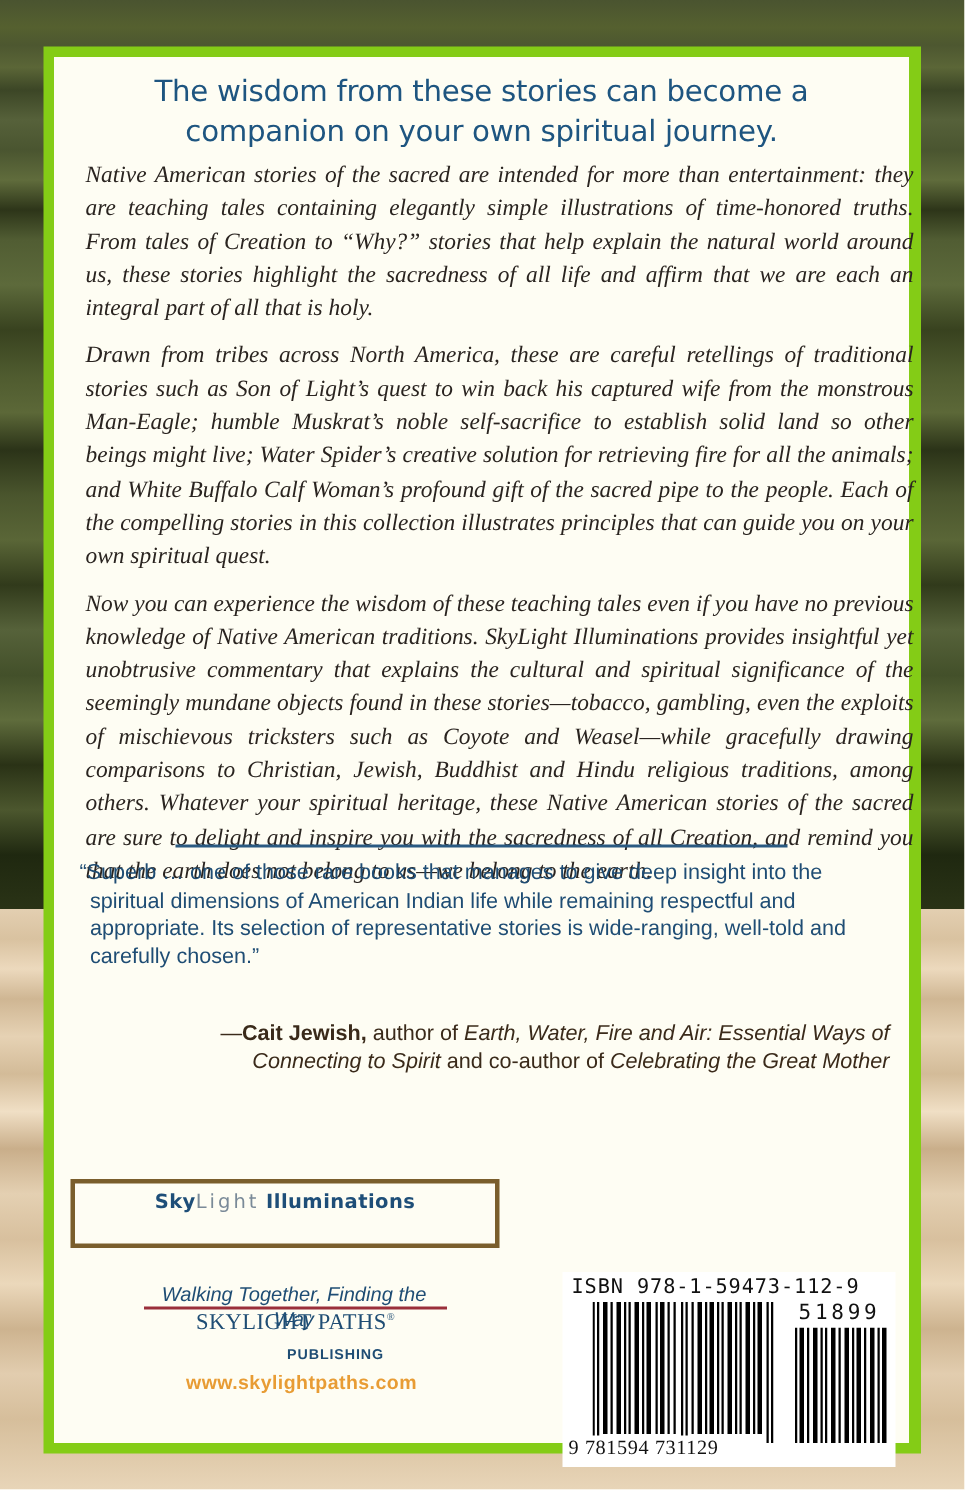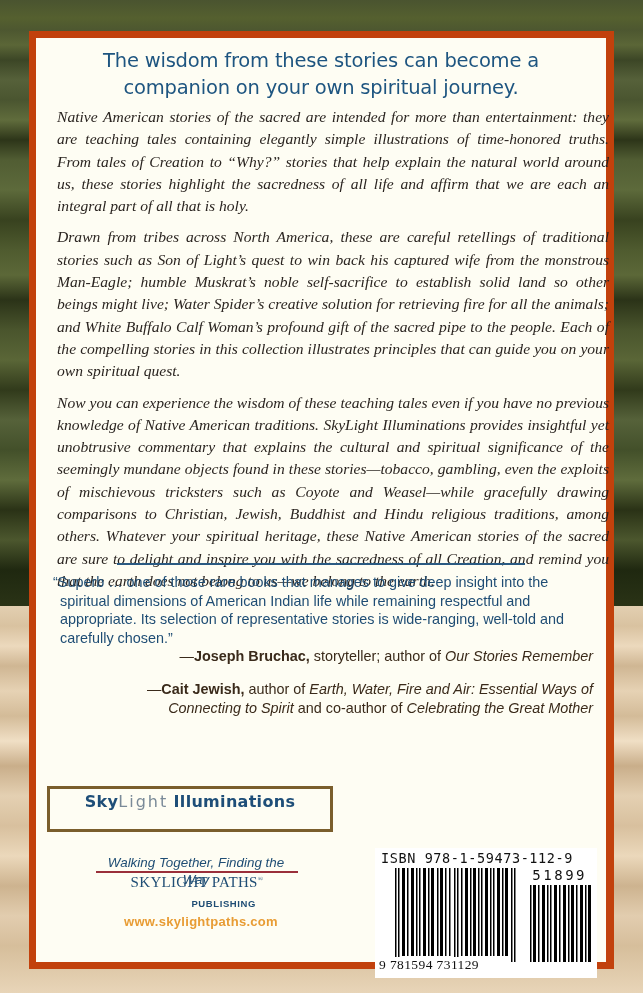--- a/index.html
+++ b/index.html
@@ -20,21 +20,21 @@
     .bg-bottom {
       position:absolute; left:0; top:606px; width:643px; height:387px;
       background:
         linear-gradient(180deg,
           #e3cfb1 0px, #d9c2a0 20px, #ecd9bd 40px, #cfb693 60px, #e6d2b4 85px,
           #d3bb98 110px, #f0dfc5 135px, #c9ae8a 160px, #e4d0b2 190px, #d8c09e 220px,
           #ebd8bb 250px, #cdb38f 280px, #e2cdaf 310px, #d6be9b 340px, #e8d5b8 387px);
     }
     .frame {
       position:absolute; left:29px; top:31px; width:585px; height:938px;
-      background:#c2410c; box-sizing:border-box;
+      background:#84cc16; box-sizing:border-box;
     }
     .panel {
       position:absolute; left:7px; top:7px; right:8px; bottom:7px;
       background:#fefdf3;
     }
     .headline {
       position:absolute; left:0; right:0; top:9px;
       text-align:center; color:#1e5580;
       font-family:"DejaVu Sans", sans-serif; font-size:19.5px; line-height:27px;
       letter-spacing:-0.2px;
@@ -55,21 +55,21 @@
     }
     .quote .q-text { padding-left:7px; text-indent:-7px; }
     .attrib { color:#3a2a1a; text-align:right; font-size:14.4px; line-height:18.5px; }
     .attrib b { font-weight:bold; }
     .attrib i { font-style:italic; }
     .sl-box {
       position:absolute; left:11px; top:748px; width:286px; height:46px;
       box-sizing:border-box; border:3px solid #7a5e2c; background:#fefdf3;
       text-align:center;
     }
-    .sl-title { color:#1e4e78; font-family:"DejaVu Sans", sans-serif; font-size:16px; line-height:17px; margin-top:4px; letter-spacing:0.3px; }
+    .sl-title { color:#1e4e78; font-family:"DejaVu Sans", sans-serif; font-size:13px; line-height:17px; margin-top:4px; letter-spacing:0.3px; }
     .sl-title .b { font-weight:bold; }
     .sl-title .l { color:#7a8a98; letter-spacing:2px; font-weight:normal; }
     .sl-sub { color:#1e4e78; font-family:"DejaVu Sans", sans-serif; font-size:10.6px; letter-spacing:0.9px; line-height:14px; }
     .walking {
       position:absolute; left:60px; width:200px; top:858px; text-align:center;
       color:#1f4d74; font-style:italic; font-size:13.4px; line-height:17px;
     }
     .walking-line { position:absolute; left:60px; width:202px; top:821px; height:2px; background:#9a2f3a; }
     .paths { position:absolute; left:60px; width:202px; top:826px; text-align:center; color:#1f4d74; font-family:"Liberation Serif", serif; font-size:15px; letter-spacing:0.3px; }
     .paths sup { font-size:7px; }
@@ -101,23 +101,20 @@
     <div class="body-text" style="top:68px;font-style:italic;">
       <p>Native American stories of the sacred are intended for more than entertainment: they are teaching tales containing elegantly simple illustrations of time-honored truths. From tales of Creation to “Why?” stories that help explain the natural world around us, these stories highlight the sacredness of all life and affirm that we are each an integral part of all that is holy.</p>
       <p>Drawn from tribes across North America, these are careful retellings of traditional stories such as Son of Light’s quest to win back his captured wife from the monstrous Man-Eagle; humble Muskrat’s noble self-sacrifice to establish solid land so other beings might live; Water Spider’s creative solution for retrieving fire for all the animals; and White Buffalo Calf Woman’s profound gift of the sacred pipe to the people. Each of the compelling stories in this collection illustrates principles that can guide you on your own spiritual quest.</p>
       <p>Now you can experience the wisdom of these teaching tales even if you have no previous knowledge of Native American traditions. SkyLight Illuminations provides insightful yet unobtrusive commentary that explains the cultural and spiritual significance of the seemingly mundane objects found in these stories—tobacco, gambling, even the exploits of mischievous tricksters such as Coyote and Weasel—while gracefully drawing comparisons to Christian, Jewish, Buddhist and Hindu religious traditions, among others. Whatever your spiritual heritage, these Native American stories of the sacred are sure to delight and inspire you with the sacredness of all Creation, and remind you that the earth does not belong to us—we belong to the earth.</p>
     </div>
 
     <div class="divider"></div>
 
     <div class="quote" style="top:535px;">
       <div class="q-text">“Superb … one of those rare books that manages to give deep insight into the spiritual dimensions of American Indian life while remaining respectful and appropriate. Its selection of representative stories is wide-ranging, well-told and carefully chosen.”</div>
-      <div class="attrib">
-        <span>—</span><b>Joseph Bruchac,</b><span> storyteller; author of </span><i>Our Stories Remember</i>
-      </div>
     </div>
 
     <div class="quote" style="top:642px;">
       <div class="attrib">
         <span>—</span><b>Cait Jewish,</b><span> author of </span><i>Earth, Water, Fire and Air: Essential Ways of</i><br>
         <i>Connecting to Spirit</i><span> and co-author of </span><i>Celebrating the Great Mother</i>
       </div>
     </div>
 
     <div class="sl-box">

